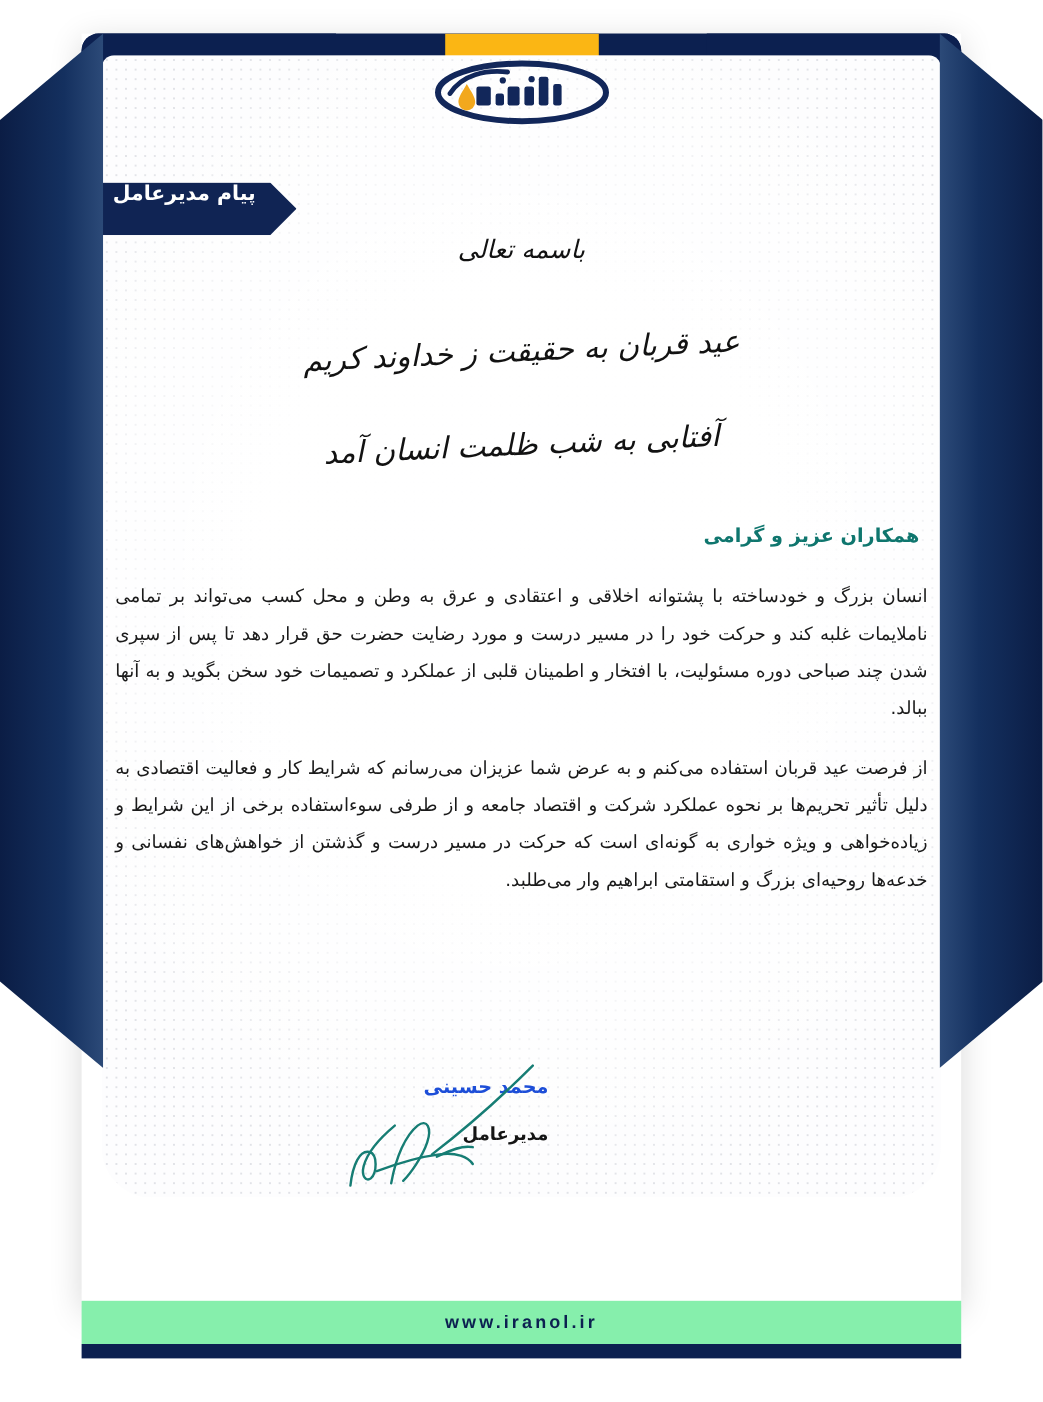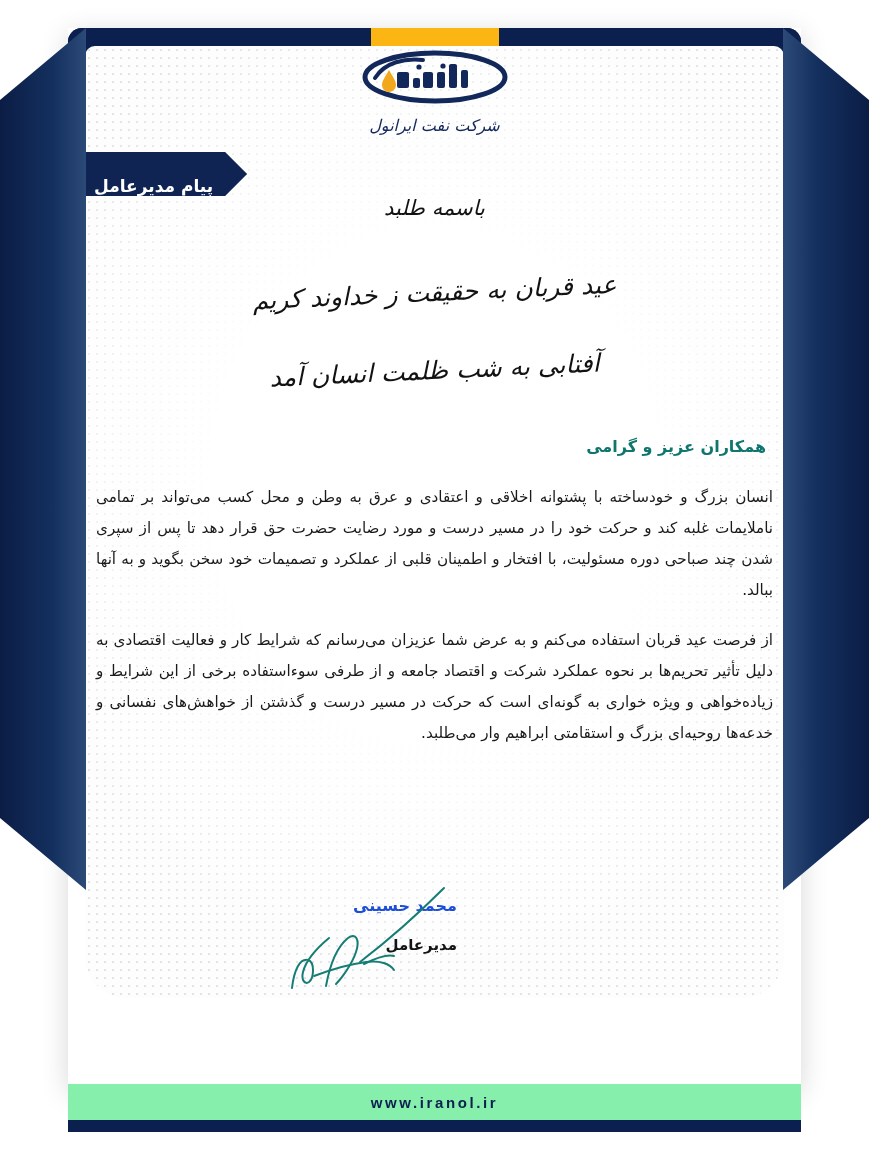--- a/index.html
+++ b/index.html
@@ -128,21 +128,21 @@
 
   
   .ribbon {
     position: absolute;
     left: 68px;
     top: 152px;
     height: 44px;
     background: #102454;
     color: #ffffff;
     display: flex;
-    align-items: flex-end;
+    align-items: flex-start;
     padding: 0 34px 0 26px;
     font-size: 17px;
     font-weight: bold;
     direction: rtl;
     box-shadow: 0 3px 9px rgba(0,0,0,0.22);
     clip-path: polygon(0 0, calc(100% - 22px) 0, 100% 50%, calc(100% - 22px) 100%, 0 100%);
   }
 
   
   .calligraphy {
@@ -279,28 +279,27 @@
           <rect x="72" y="24" width="10" height="16" rx="2"></rect>
           <rect x="62" y="30" width="7" height="10" rx="2"></rect>
           <rect x="46" y="24" width="12" height="16" rx="2"></rect>
           <rect x="110" y="22" width="7" height="18" rx="2"></rect>
           <circle cx="92" cy="18" r="2.6"></circle>
           <circle cx="68" cy="19" r="2.6"></circle>
         </g>
         <path d="M38 22 C34 29, 31 33, 31 37 a7 7 0 0 0 14 0 c0-4-3-8-7-15 z" fill="#f2a81d"></path>
       </svg>
     </div>
-    <div class="logo-caption">شرکت نفت ایرانول</div>
   </div>
 
   <div class="ribbon">
     <span>پیام مدیرعامل</span>
   </div>
 
-  <div class="calligraphy basmala">باسمه طلبد</div>
+  <div class="calligraphy basmala">باسمه تعالی</div>
   <div class="calligraphy verse-one">عید قربان به حقیقت ز خداوند کریم</div>
   <div class="calligraphy verse-two">آفتابی به شب ظلمت انسان آمد</div>
 
   <div class="salutation">همکاران عزیز و گرامی</div>
 
   <div class="body">
     <p>انسان بزرگ و خودساخته با پشتوانه اخلاقی و اعتقادی و عرق به وطن و محل کسب می‌تواند بر تمامی ناملایمات غلبه کند و حرکت خود را در مسیر درست و مورد رضایت حضرت حق قرار دهد تا پس از سپری شدن چند صباحی دوره مسئولیت، با افتخار و اطمینان قلبی از عملکرد و تصمیمات خود سخن بگوید و به آنها ببالد.</p>
     <p>از فرصت عید قربان استفاده می‌کنم و به عرض شما عزیزان می‌رسانم که شرایط کار  و فعالیت اقتصادی به دلیل تأثیر تحریم‌ها بر نحوه عملکرد شرکت و اقتصاد جامعه و از طرفی سوءاستفاده برخی از این شرایط و زیاده‌خواهی و ویژه خواری به گونه‌ای است که حرکت در مسیر درست و گذشتن از خواهش‌های نفسانی و خدعه‌ها روحیه‌ای بزرگ و استقامتی ابراهیم وار می‌طلبد.</p>
   </div>
 

